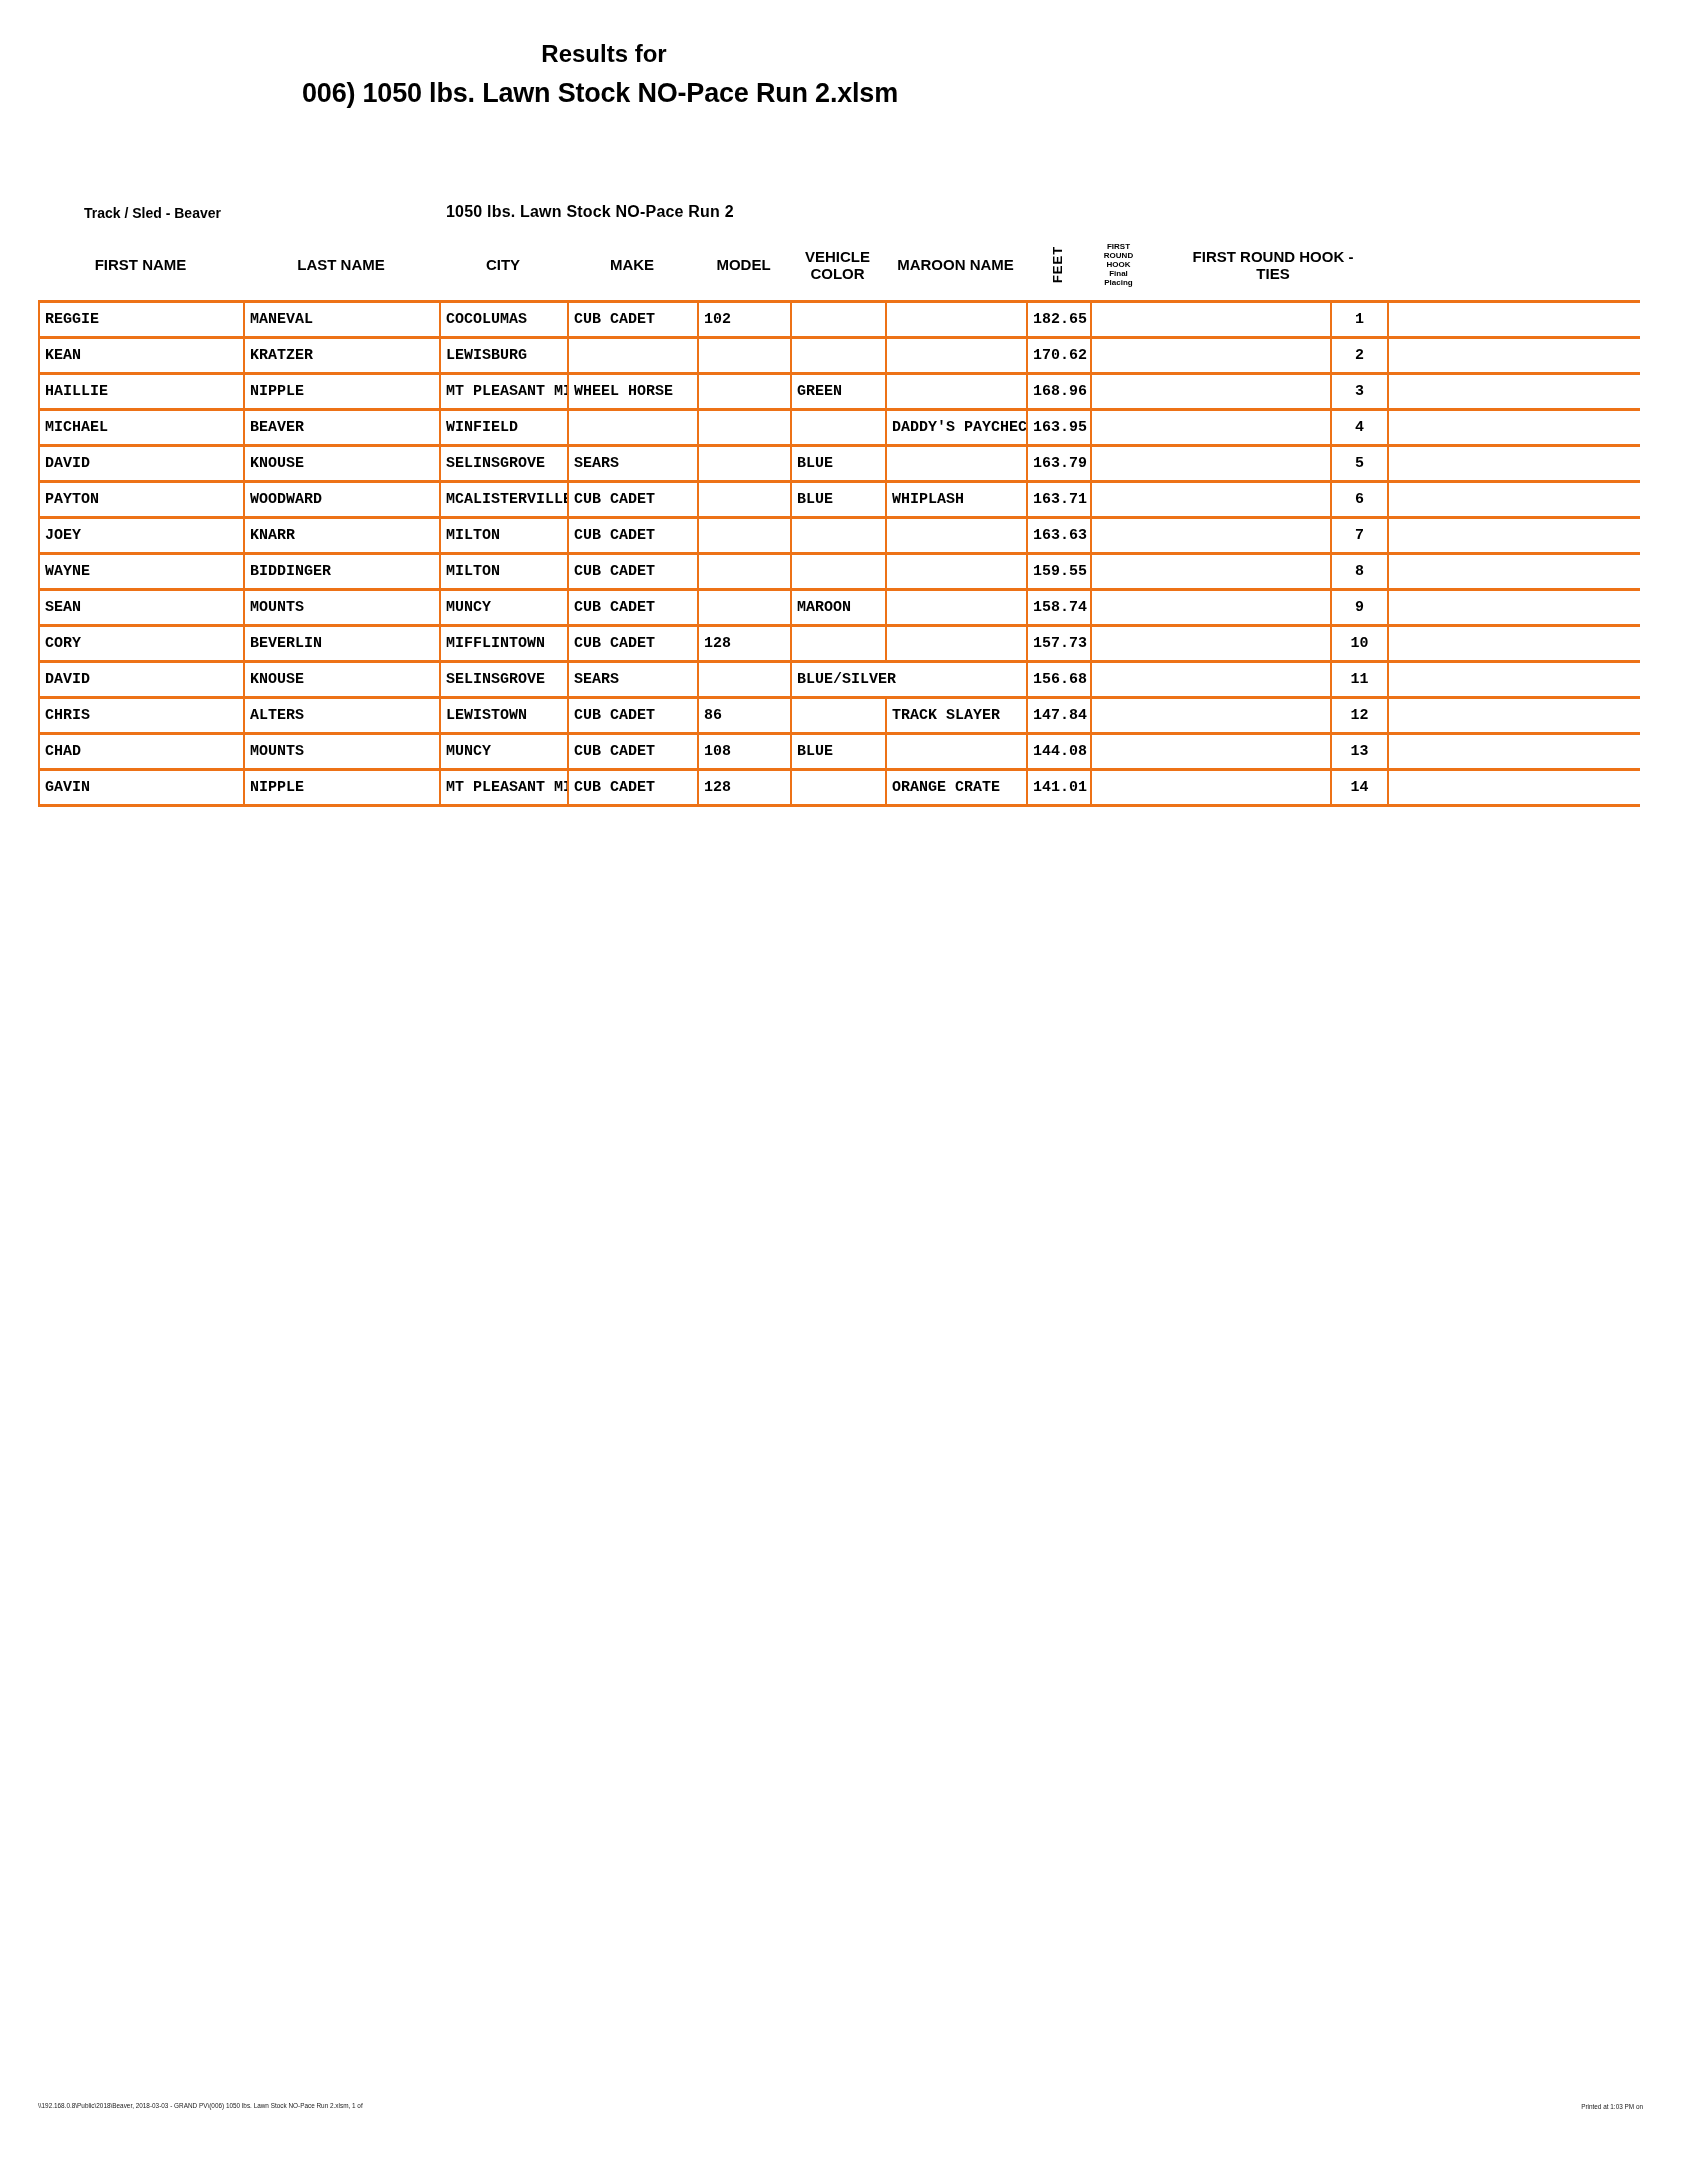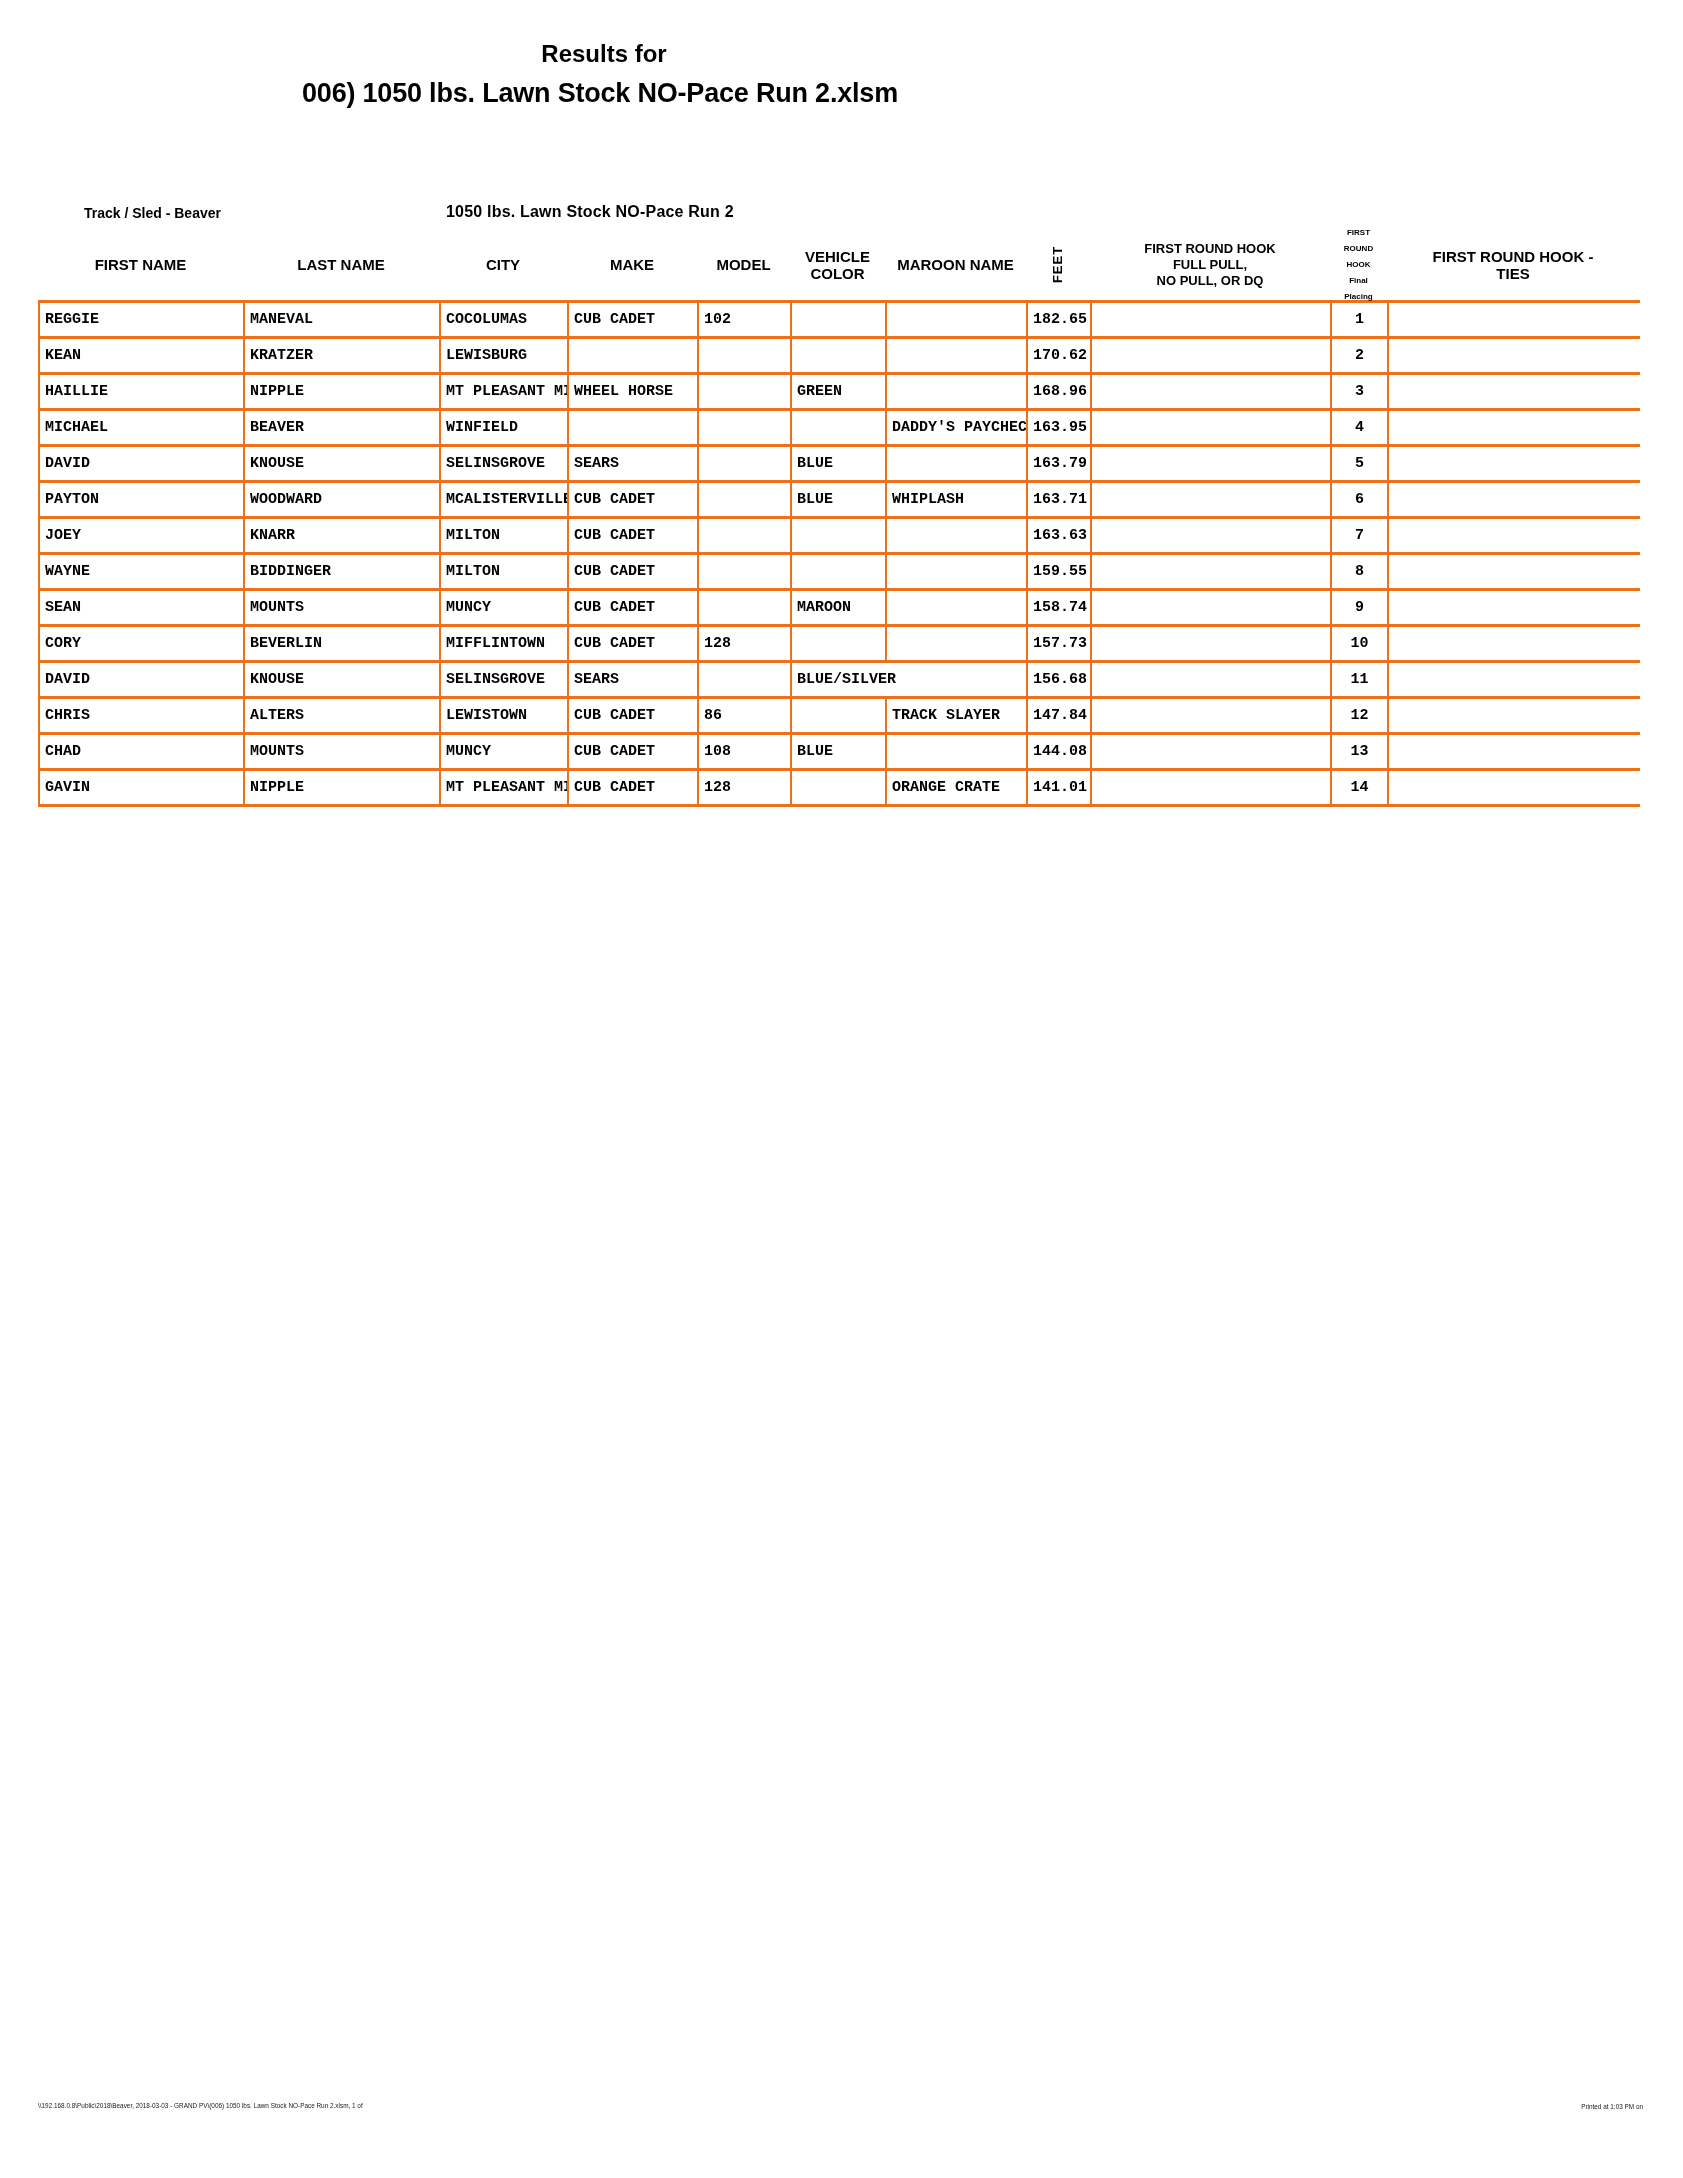--- a/index.html
+++ b/index.html
@@ -24,21 +24,21 @@
   .hc {
     box-sizing:border-box; flex:0 0 auto; height:100%;
     display:flex; align-items:center; justify-content:center;
     font-weight:bold; font-size:15px; line-height:17px;
     text-align:center; white-space:pre-line; overflow:visible;
   }
   .w1{width:205px}.w2{width:196px}.w3{width:128px}.w4{width:130px}
   .w5{width:93px}.w6{width:95px}.w7{width:141px}.w8{width:64px}
   .w9{width:240px}.w10{width:57px}.w11{width:252px}
   .hc.full { font-size:13px; line-height:16px; }
-  .hc.tiny { font-size:8px; line-height:16px; }
+  .hc.tiny { font-size:8px; line-height:9px; }
   .hc.feet span { transform:rotate(-90deg); display:inline-block; font-size:13px; letter-spacing:1px; }
 
   table.res { border-collapse:collapse; table-layout:fixed; width:1601px;font-family:Liberation Mono, monospace; }
   table.res td {
     box-sizing:border-box;
     border-left:2px solid var(--orange);
     border-right:2px solid var(--orange);
     border-top:3px solid var(--orange);
     border-bottom:3px solid var(--orange);
     height:36px; font-weight:bold; font-size:15px;
@@ -68,23 +68,20 @@
   <div class="hrow">
     <div class="hc w1">FIRST NAME</div>
     <div class="hc w2">LAST NAME</div>
     <div class="hc w3">CITY</div>
     <div class="hc w4">MAKE</div>
     <div class="hc w5">MODEL</div>
     <div class="hc w6">VEHICLE
 COLOR</div>
     <div class="hc w7">MAROON NAME</div>
     <div class="hc w8 feet"><span>FEET</span></div>
-    <div class="hc w9 full">FIRST ROUND HOOK
-FULL PULL,
-NO PULL, OR DQ</div>
     <div class="hc w10 tiny">FIRST
 ROUND
 HOOK
 Final
 Placing</div>
     <div class="hc w11">FIRST ROUND HOOK -
 TIES</div>
   </div>
 
   <table class="res">

